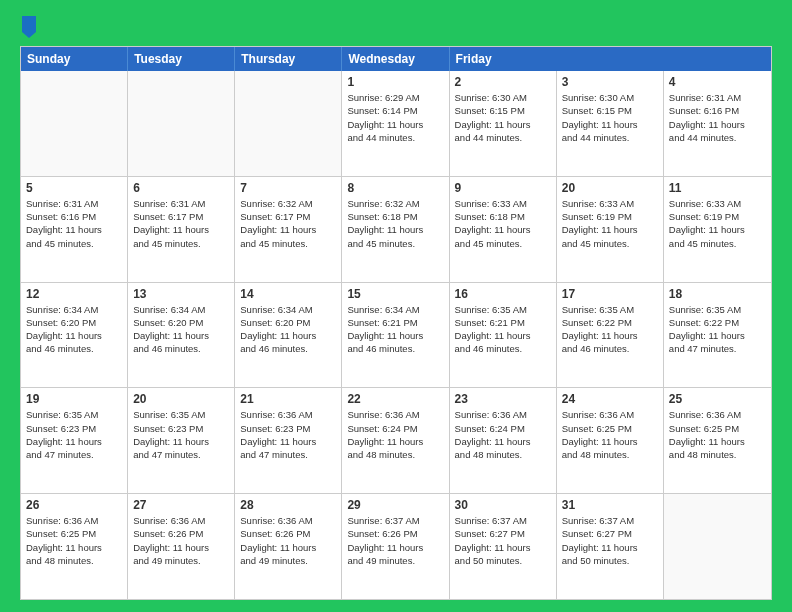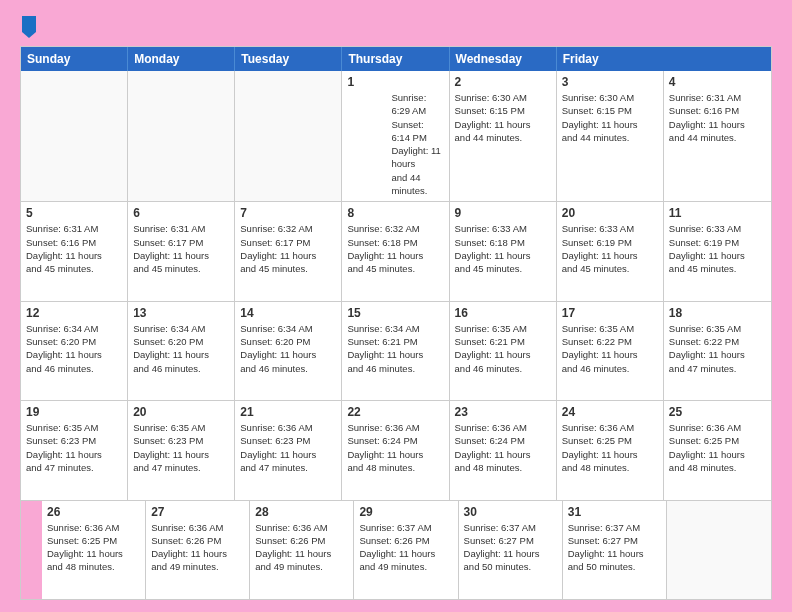--- a/index.html
+++ b/index.html
@@ -6,21 +6,21 @@
     body {
       font-family: Arial, sans-serif;
       background: #fff;
       width: 792px;
       height: 612px;
       overflow: hidden;
     }
     .page {
       width: 792px;
       height: 612px;
-      background: #f9a8d4;
+      background: #22c55e;
       display: flex;
       flex-direction: column;
       padding: 16px 20px 12px 20px;
     }
     .header {
       display: flex;
       justify-content: space-between;
       align-items: flex-start;
       margin-bottom: 8px;
     }
@@ -77,21 +77,21 @@
       display: flex;
       flex-direction: column;
       flex: 1;
     }
     .cal-week {
       display: grid;
       grid-template-columns: repeat(7, 1fr);
       flex: 1;
       border-bottom: 1px solid #ccc;
     }
-    .cal-week:last-child { border-bottom: none; margin-left: 21px; }
+    .cal-week:last-child { border-bottom: none; }
     .cal-cell {
       border-right: 1px solid #ccc;
       padding: 4px 5px;
       font-size: 9.5px;
       color: #333;
       vertical-align: top;
       background: #fff;
     }
     .cal-cell:last-child { border-right: none; }
     .cal-cell.empty { background: #f9f9f9; }
@@ -123,34 +123,33 @@
     </div>
     <div class="title-area">
       <div class="month-title"></div>
       <div class="location"></div>
     </div>
   </div>
 
   <div class="calendar">
     <div class="cal-header-row">
     <div class="cal-header-cell">Sunday</div>
-        <div class="cal-header-cell">Monday</div>
         <div class="cal-header-cell">Tuesday</div>
         <div class="cal-header-cell">Thursday</div>
         <div class="cal-header-cell">Wednesday</div>
         <div class="cal-header-cell">Friday</div>
       </div>
     <div class="cal-body">
     <div class="cal-week">
           <div class="cal-cell empty"></div>
           <div class="cal-cell empty"></div>
           <div class="cal-cell empty"></div>
           <div class="cal-cell">
             <span class="day-num">1</span>
-            <div class="day-info" style="white-space: pre-line; margin-left: 44px;">Sunrise: 6:29 AM
+            <div class="day-info" style="white-space: pre-line;">Sunrise: 6:29 AM
 Sunset: 6:14 PM
 Daylight: 11 hours
 and 44 minutes.</div>
           </div>
           <div class="cal-cell">
             <span class="day-num">2</span>
             <div class="day-info" style="white-space: pre-line;">Sunrise: 6:30 AM
 Sunset: 6:15 PM
 Daylight: 11 hours
 and 44 minutes.</div>

